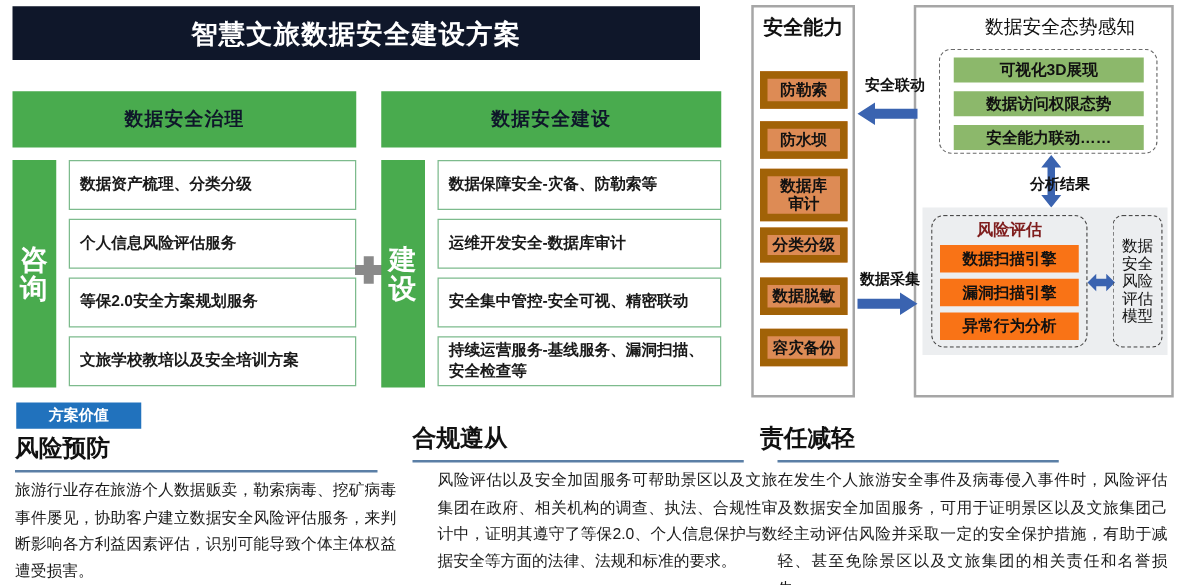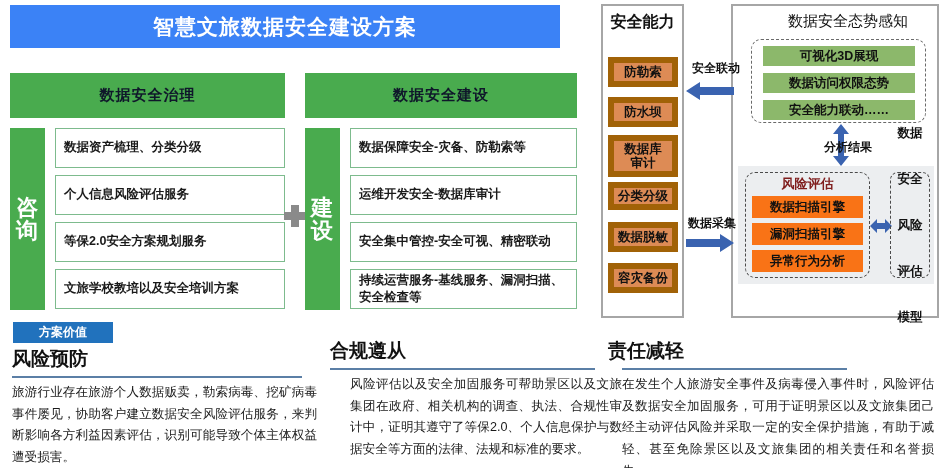--- a/index.html
+++ b/index.html
@@ -6,21 +6,21 @@
   body{
     width:943px;height:468px;position:relative;overflow:hidden;
     font-family:"Liberation Sans","DejaVu Sans",sans-serif;
     color:#1a1a1a;
   }
   .abs{position:absolute;box-sizing:border-box;}
 
   
   #main-title{
     left:10px;top:5px;width:550px;height:43px;
-    background:#3b82f6;color:#fff;
+    background:#0f172a;color:#fff;
     font-size:21px;font-weight:bold;letter-spacing:1px;
     display:flex;align-items:center;justify-content:center;
   }
 
   
   .col-head{
     height:45px;background:#49ab4e;color:#0f172a;
     font-size:15px;font-weight:bold;letter-spacing:1px;
     display:flex;align-items:center;justify-content:center;
   }
@@ -106,21 +106,21 @@
   }
   .risk-item{
     left:752px;width:111px;height:22px;background:#f97316;
     display:flex;align-items:center;justify-content:center;
     font-size:12.5px;font-weight:bold;color:#111;
   }
   #model-dash{
     left:890px;top:172px;width:40px;height:106px;
     border:1.5px dashed #4a4a4a;border-radius:8px;background:transparent;
     display:flex;flex-direction:column;align-items:center;justify-content:center;
-    font-size:12.5px;font-weight:bold;color:#111;line-height:1.12;text-align:center;gap:32px;
+    font-size:12.5px;font-weight:normal;color:#111;line-height:1.12;text-align:center;
   }
 
   
   .arrow-label{font-size:12px;font-weight:bold;color:#111;white-space:nowrap;}
   svg.arrow{position:absolute;overflow:visible;}
 
   
   #value-badge{
     left:13px;top:322px;width:100px;height:21px;background:#2172bd;
     color:#fff;font-size:12px;font-weight:bold;

